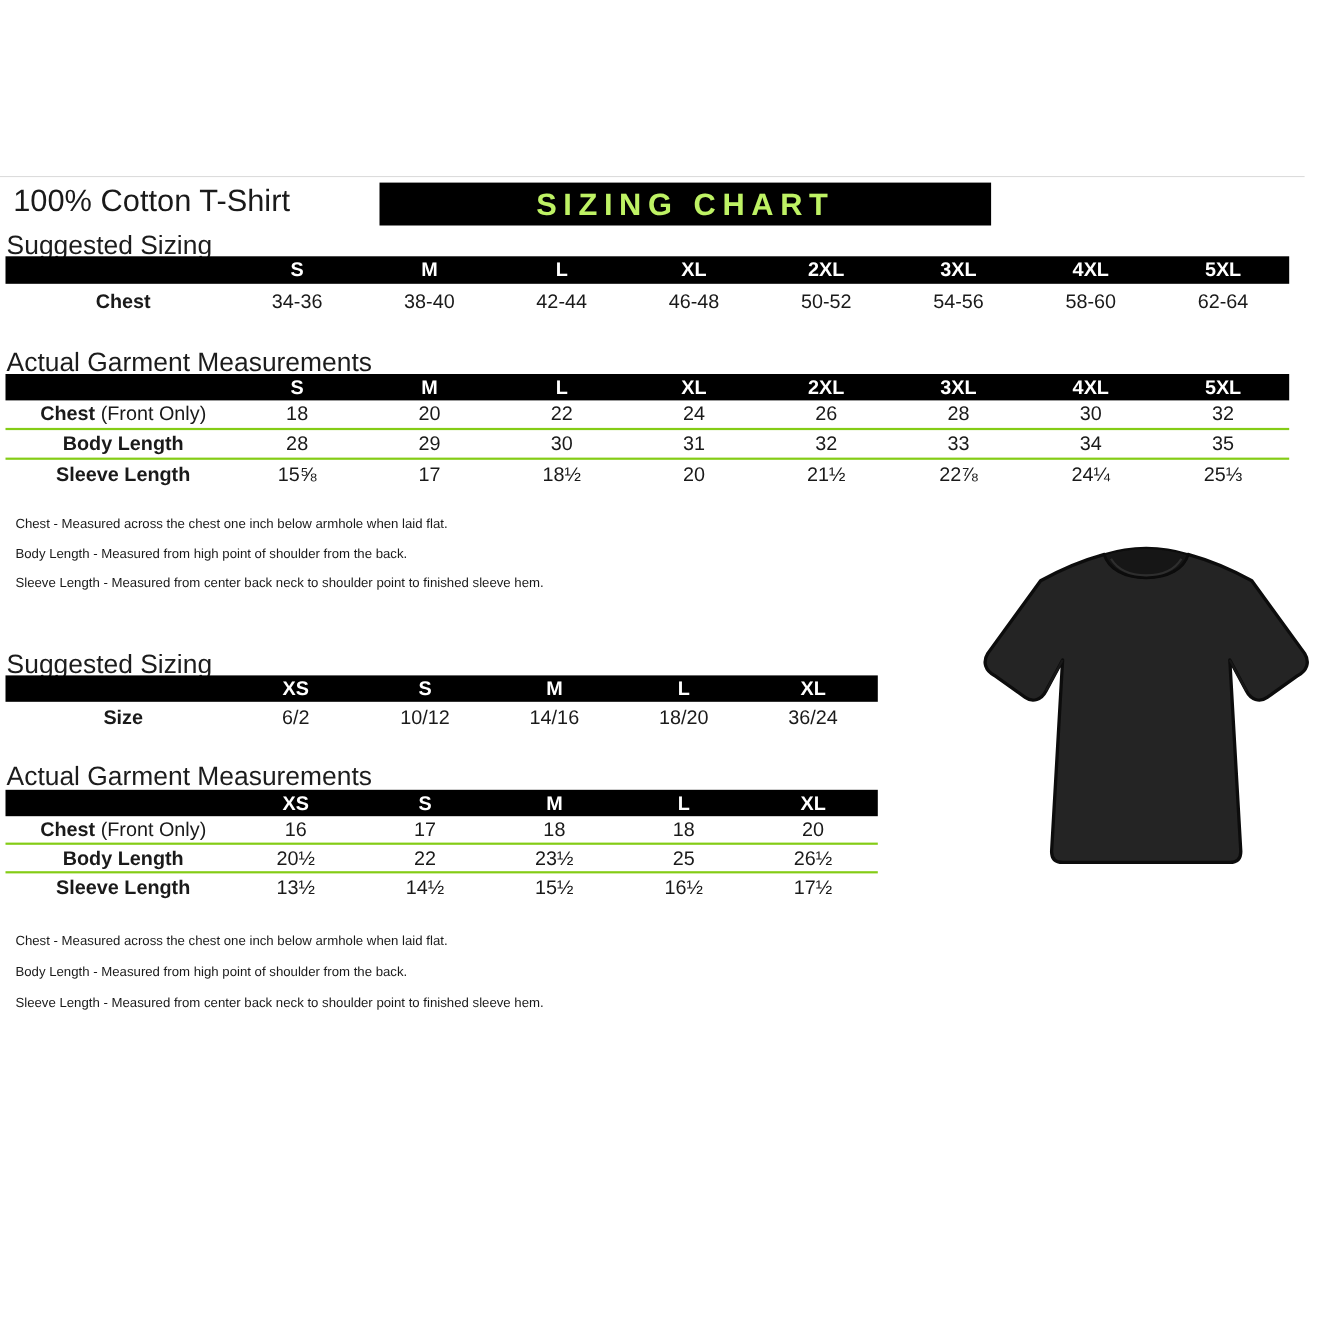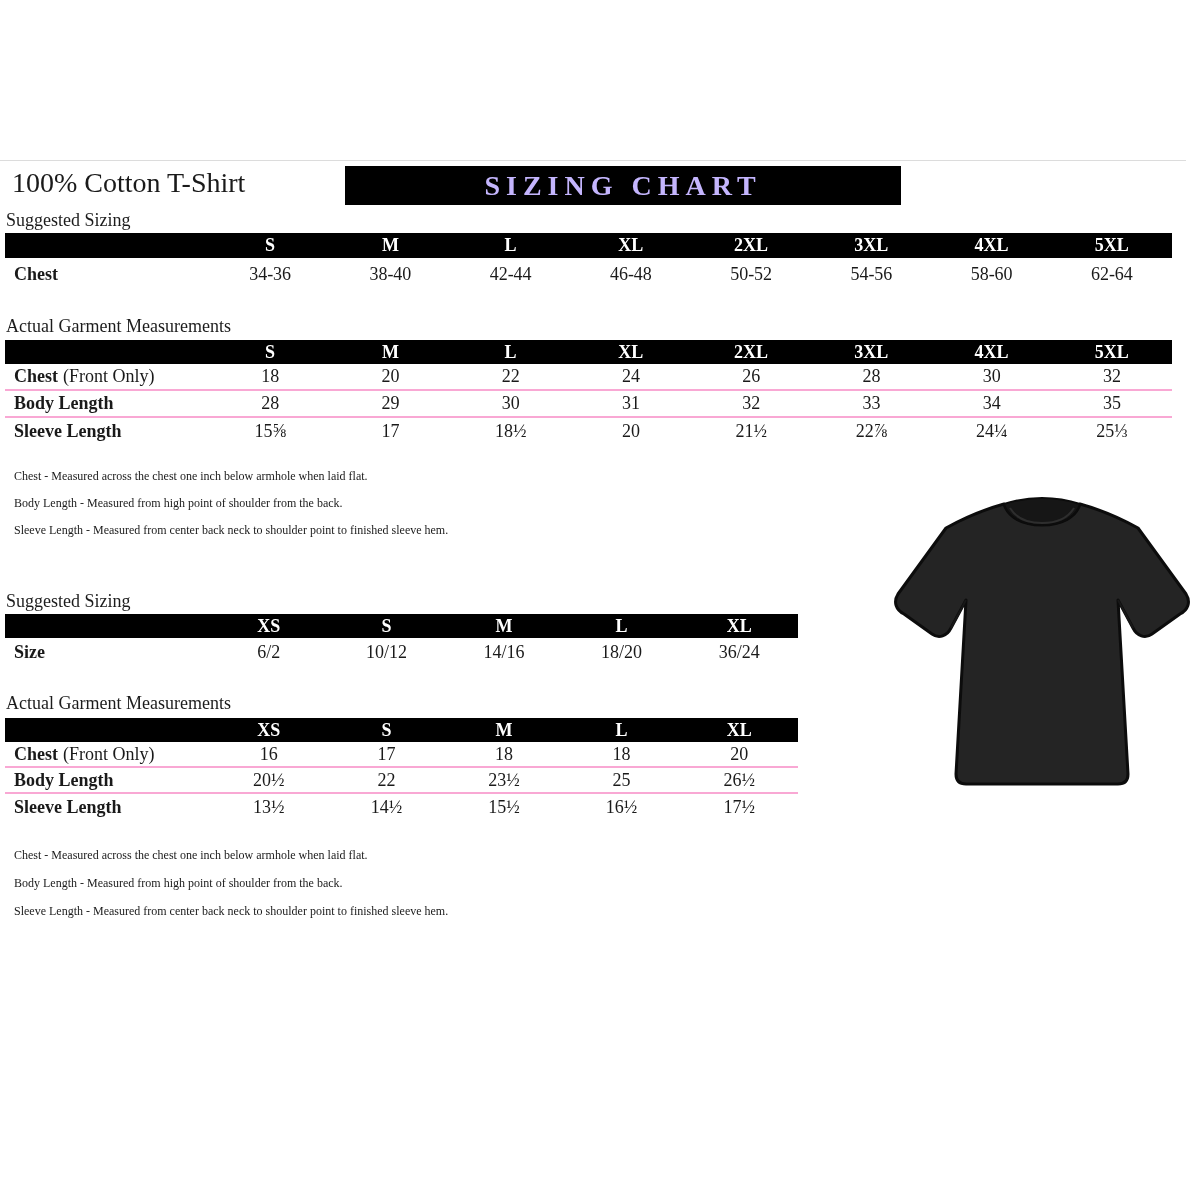--- a/index.html
+++ b/index.html
@@ -1,33 +1,33 @@
 <!DOCTYPE html>
 <html><head>
 <meta charset="utf-8">
 <style>
   html,body{margin:0;padding:0;background:#fff;}
   #page{position:relative;width:1200px;height:1200px;background:#ffffff;overflow:hidden;
-        font-family:Liberation Serif, serif;color:#1a1a1a;}
+        font-family:Liberation Sans, sans-serif;color:#1a1a1a;}
   .abs{position:absolute;}
   .hairline{height:1px;background:#dcdcdc;}
   .title{font-size:28px;font-weight:400;white-space:nowrap;}
-  .banner{background:#000;color:#c4b5fd;display:flex;align-items:center;justify-content:center;
+  .banner{background:#000;color:#bef264;display:flex;align-items:center;justify-content:center;
           font-weight:700;font-size:28px;letter-spacing:6px;white-space:nowrap;}
-  .seclabel{font-size:18px;font-weight:400;color:#1c1c1c;white-space:nowrap;}
+  .seclabel{font-size:24px;font-weight:400;color:#1c1c1c;white-space:nowrap;}
   .table{position:absolute;left:5px;}
   .row{display:flex;align-items:center;box-sizing:border-box;}
   .hdr{background:#000;color:#fff;font-weight:700;height:25px;}
   .hdr24{height:24px;}
   .row-a{height:33px;}
   .row-b{height:27px;}
   .row-c{height:29px;}
   .row-d{height:26px;}
-  .div2{border-bottom:2px solid #f9a8d4;}
-  .lab{width:196px;padding-left:9px;font-weight:700;font-size:18px;text-align:left;white-space:nowrap;}
+  .div2{border-bottom:2px solid #84cc16;}
+  .lab{width:196px;padding-left:9px;font-weight:700;font-size:18px;text-align:center;white-space:nowrap;}
   .lab .lnote{font-weight:400;}
   .lab .lnote:not(:empty){margin-left:5px;}
   .cell{flex:1;text-align:center;font-size:18px;}
   .hdr .cell{font-size:18px;}
   .notes{font-size:12px;line-height:27px;color:#1a1a1a;}
   .notes2{line-height:28px;}
   .note-line{white-space:nowrap;}
 </style>
 </head>
 <body>

